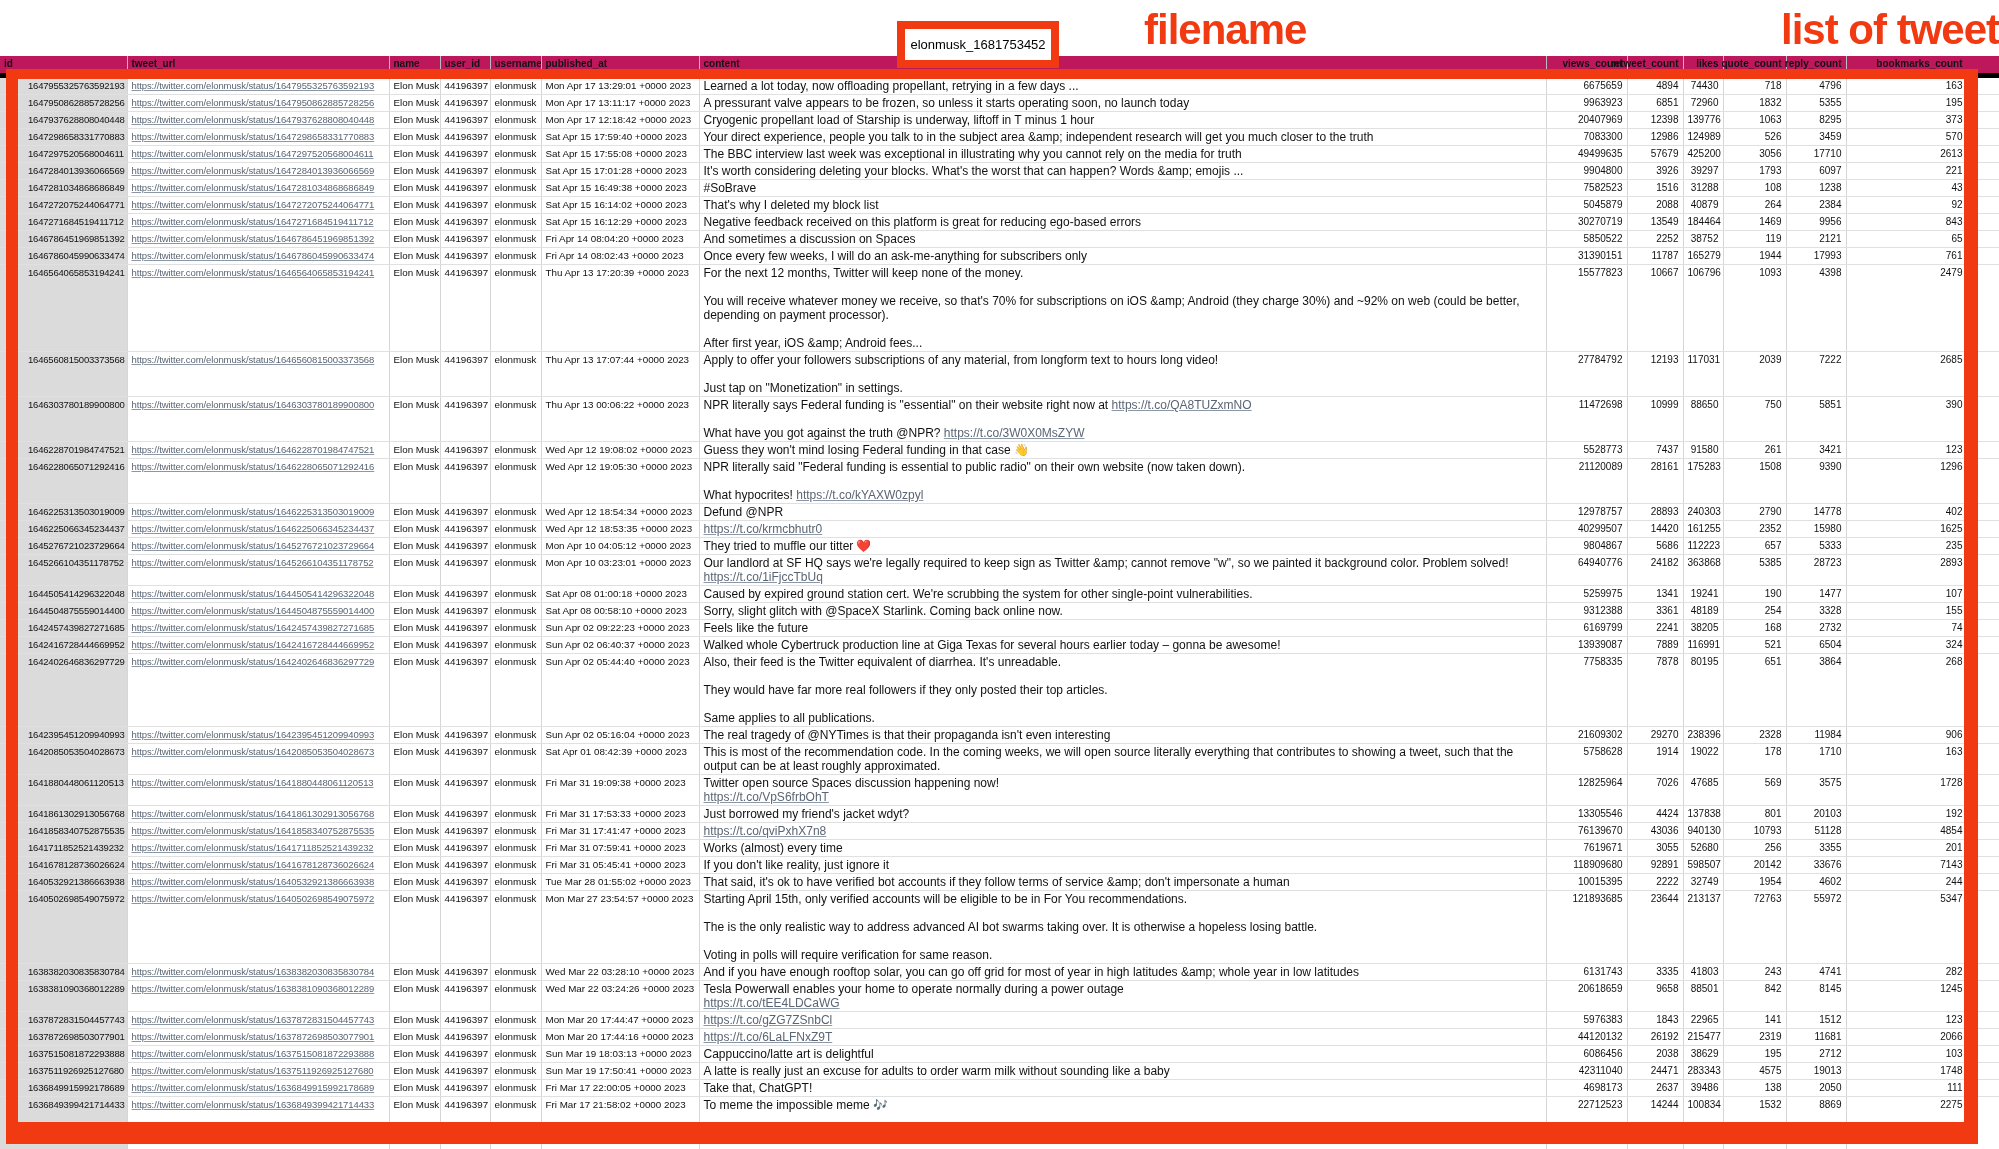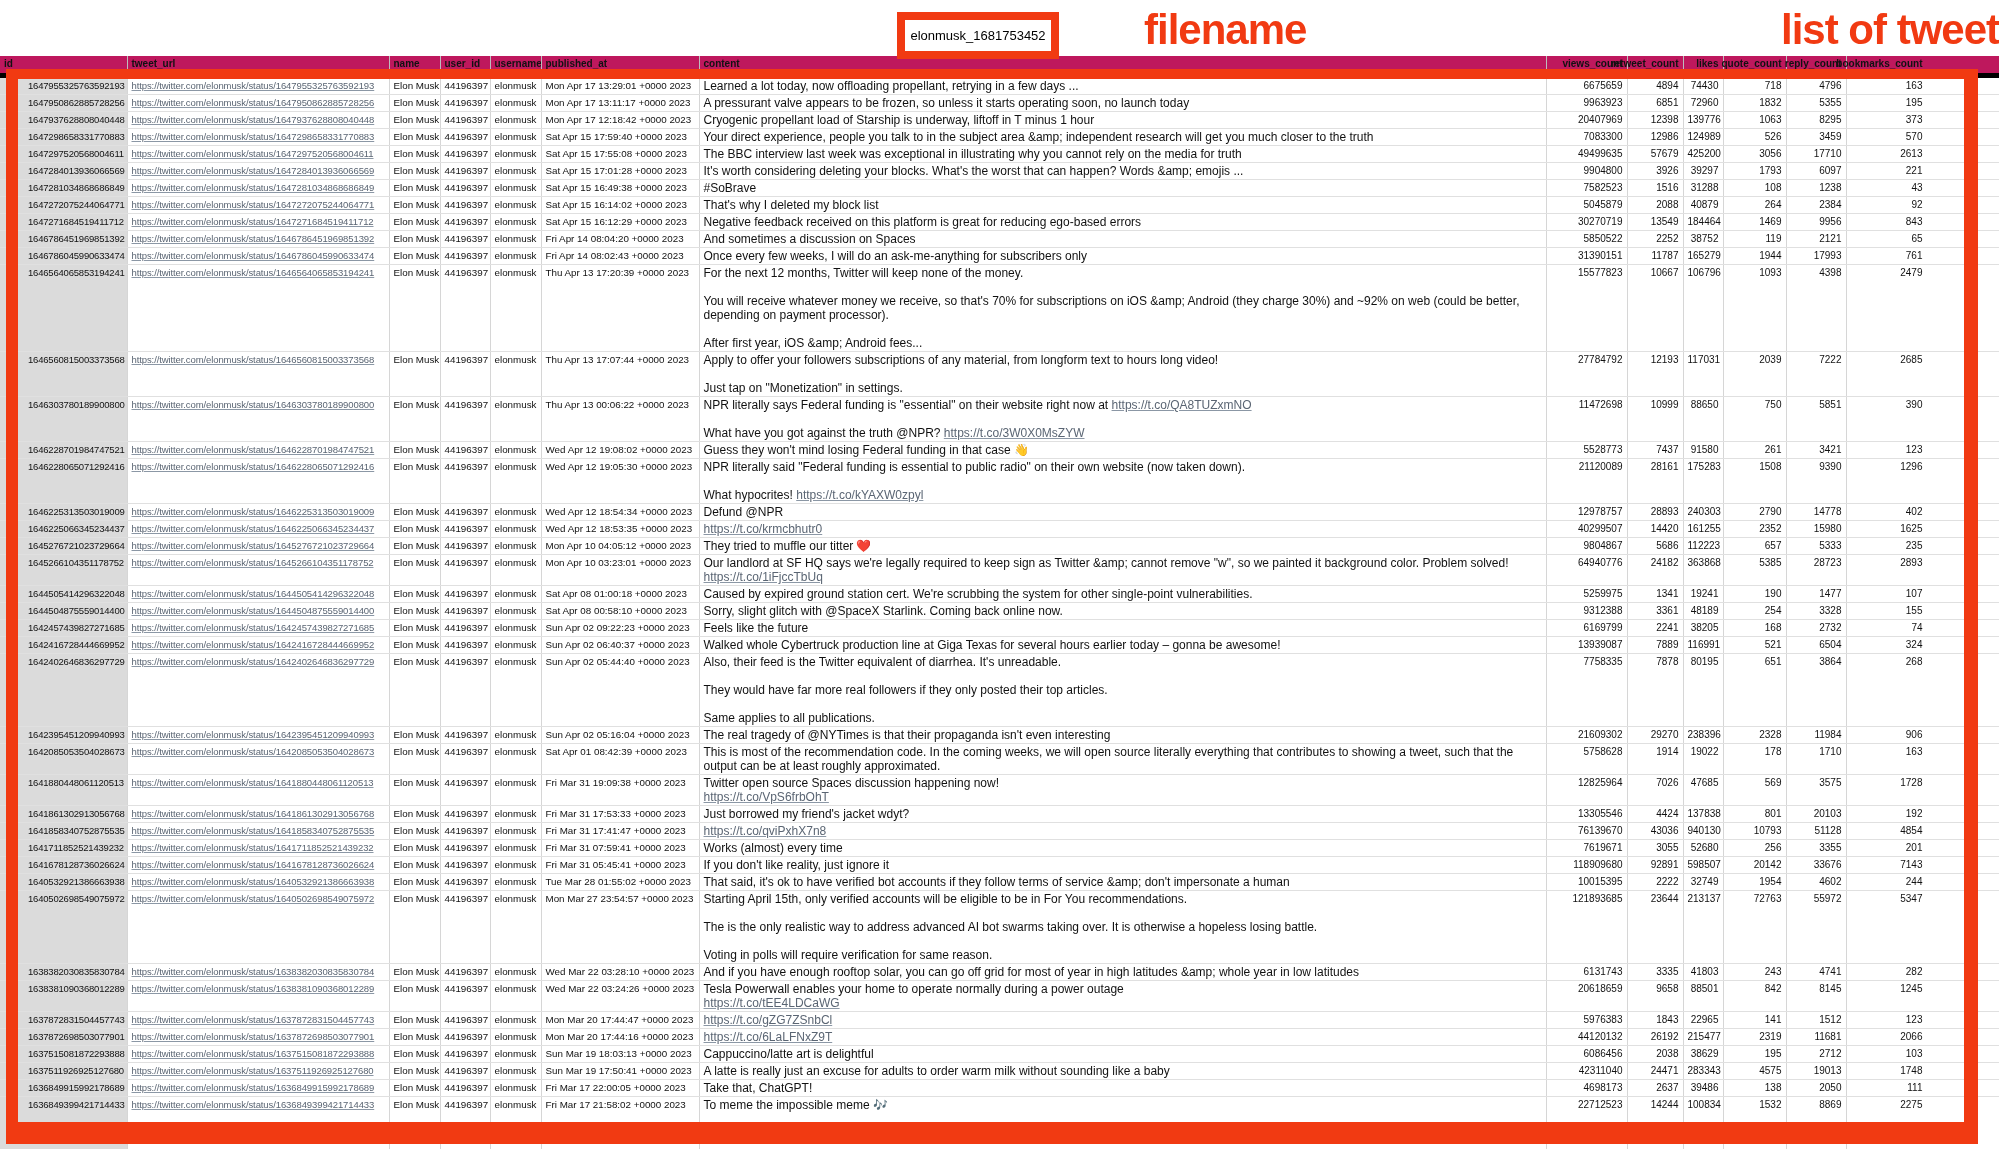--- a/index.html
+++ b/index.html
@@ -20,38 +20,38 @@
     font-size:10px;line-height:14px;
     overflow:hidden;
   }
   th{
     background:#be185d;
     font-weight:bold;text-align:left;white-space:nowrap;
     border-bottom:5px solid #000000;border-right:1px solid #bdbdbd;
     height:15px;
   }
   th.num{text-align:right;direction:rtl;overflow:visible;}
-  th.h-bookmarks_count, td.c-bookmarks_count{padding-right:76px;}
+  th.h-bookmarks_count, td.c-bookmarks_count{padding-right:36px;}
   td.c-id{background:#dbdbdb;font-weight:normal;white-space:nowrap;
           padding-left:28px;font-size:9.5px;letter-spacing:-0.2px;}
   td.c-tweet_url{white-space:nowrap;font-size:9.5px;letter-spacing:-0.1px;}
   td.c-name,td.c-user_id,td.c-username{white-space:nowrap;font-size:9.8px;}
   td.c-published_at{white-space:nowrap;font-size:9.8px;}
   td.c-content{white-space:pre-line;font-size:12px;}
   td.num{text-align:right;white-space:nowrap;}
   .link{color:#5a6573;text-decoration:underline;text-decoration-color:#8b97a5;cursor:pointer;margin-top:48px;}
   
   .annot-rect{
     position:absolute;left:6px;top:69px;width:1972px;height:1075px;
     box-sizing:border-box;
     border-style:solid;border-width:10px 14px 22px 12px;
     z-index:4;pointer-events:none;
   }
   .filename-box{
-    position:absolute;left:897px;top:12px;width:162px;height:47px;
+    position:absolute;left:897px;top:21px;width:162px;height:47px;
     box-sizing:border-box;border:8px solid #f13a12;background:#ffffff;
     display:flex;align-items:center;justify-content:center;
     font-size:13px;color:#000;z-index:5;
   }
   .annot-label{
     position:absolute;top:6px;z-index:5;
     font-size:42px;font-weight:bold;color:#f13a12;
     letter-spacing:-1px;white-space:nowrap;
   }
   .filename-label{left:1144px;}

